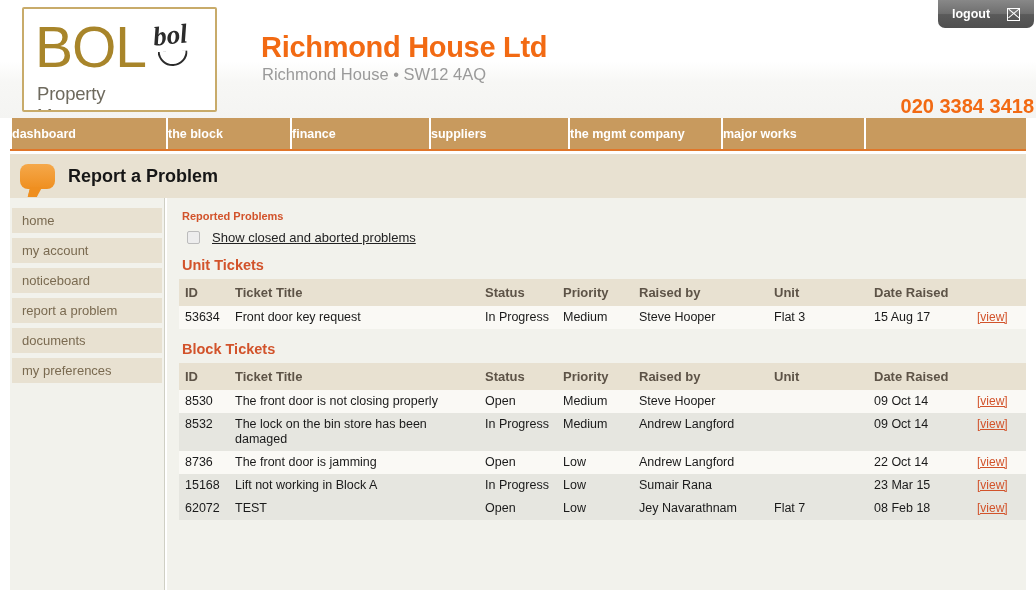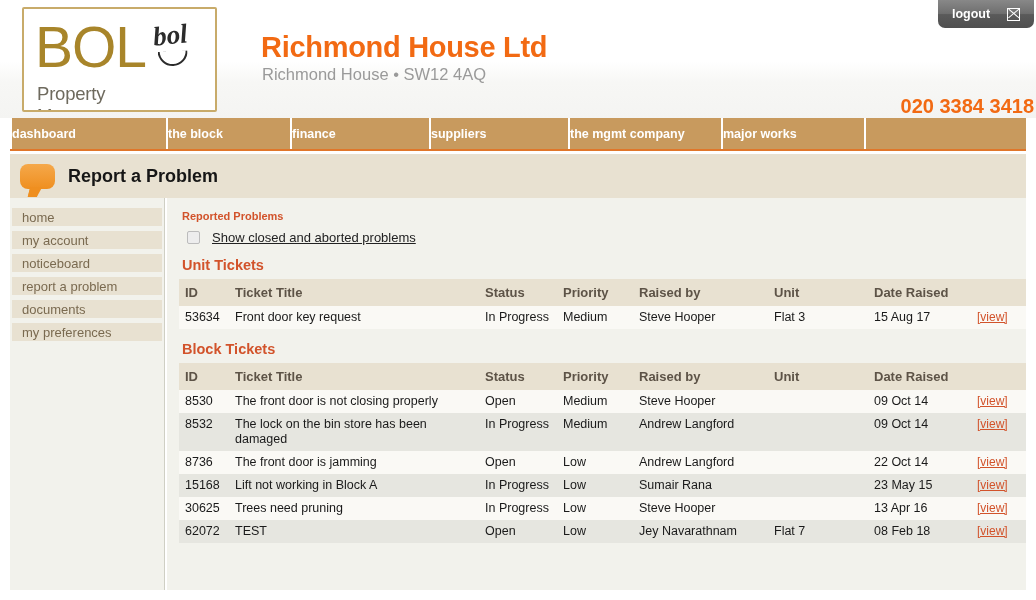--- a/index.html
+++ b/index.html
@@ -186,21 +186,21 @@
   }
   .sidebar {
     width: 155px;
     flex: 0 0 155px;
     padding-top: 10px;
     background: #f2f2ec;
     border-right: 1px solid #cfcfc4;
   }
   .side-item {
     margin: 0 2px 5px 2px;
-    height: 18px;
+    height: 25px;
     background: #e8e1d1;
     color: #7a6a50;
     font-size: 13px;
     display: flex;
     align-items: center;
     padding-left: 10px;
     cursor: pointer;
   }
 
   .content {
@@ -452,31 +452,21 @@
             <td>22 Oct 14</td>
             <td><span class="view-link">[view]</span></td>
           </tr>
           <tr class="even">
             <td>15168</td>
             <td>Lift not working in Block A</td>
             <td>In Progress</td>
             <td>Low</td>
             <td>Sumair Rana</td>
             <td></td>
-            <td>23 May 15</td>
-            <td><span class="view-link">[view]</span></td>
-          </tr>
-          <tr class="odd">
-            <td>30625</td>
-            <td>Trees need pruning</td>
-            <td>In Progress</td>
-            <td>Low</td>
-            <td>Steve Hooper</td>
-            <td></td>
-            <td>13 Apr 16</td>
+            <td>23 Mar 15</td>
             <td><span class="view-link">[view]</span></td>
           </tr>
           <tr class="even">
             <td>62072</td>
             <td>TEST</td>
             <td>Open</td>
             <td>Low</td>
             <td>Jey Navarathnam</td>
             <td>Flat 7</td>
             <td>08 Feb 18</td>

